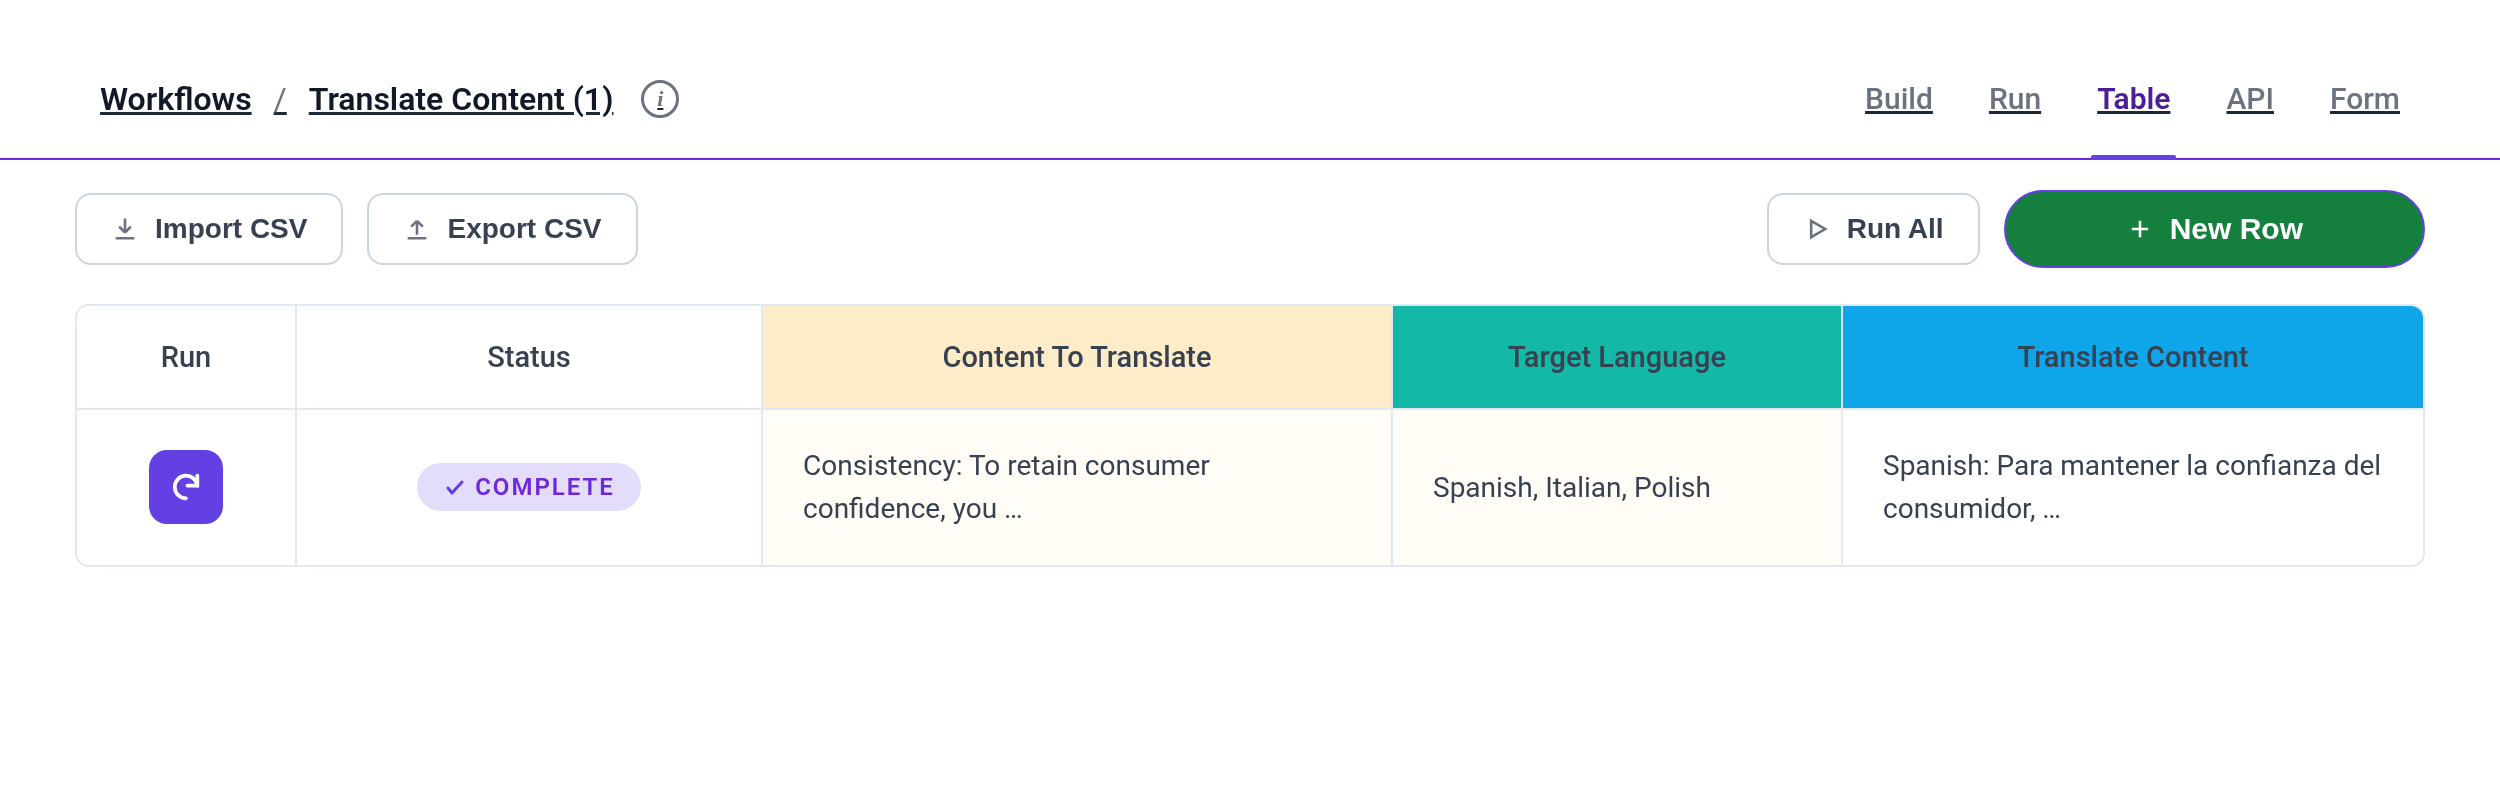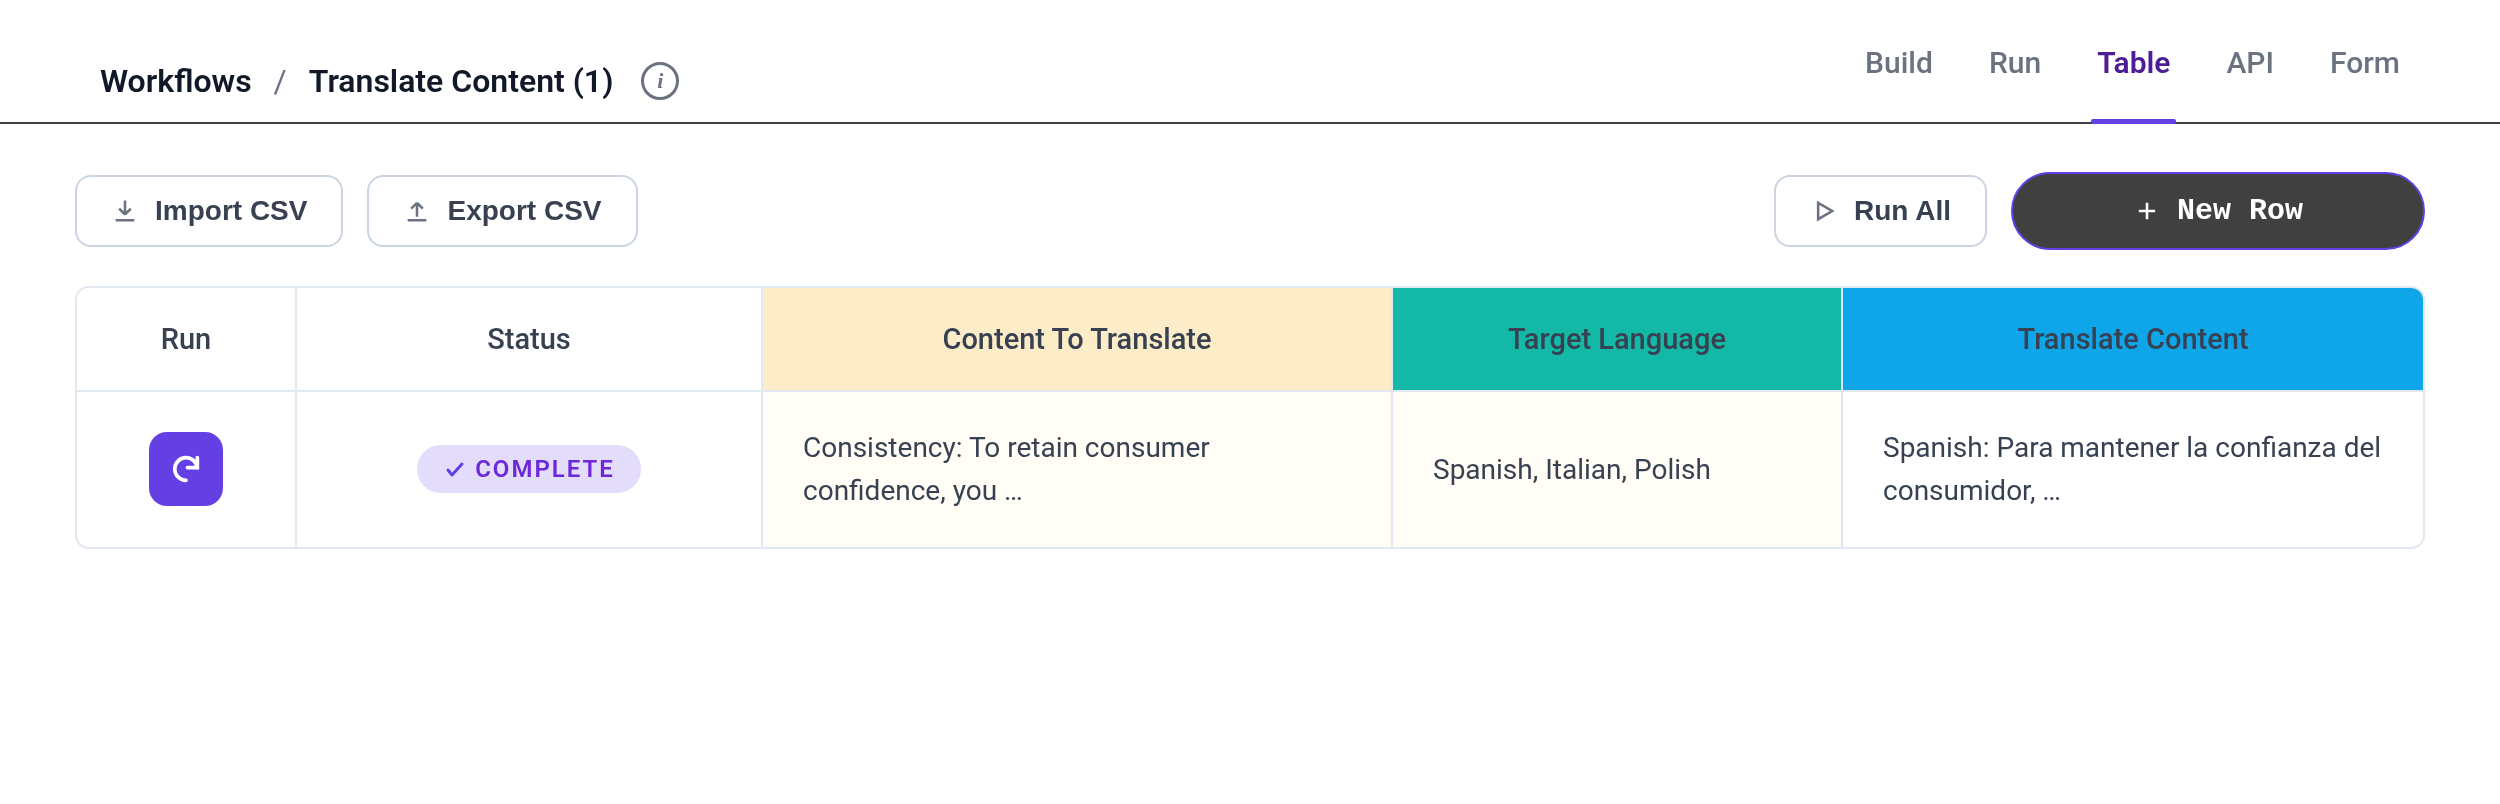--- a/index.html
+++ b/index.html
@@ -12,22 +12,23 @@
       background: #ffffff;
       color: #1f2937;
       font-size: 25px;
       width: 2500px;
     }
     .header {
       display: flex;
       align-items: center;
       justify-content: space-between;
       padding: 40px 100px 0 100px;
-      border-bottom: 2px solid #404040;
-      height: 124px;
+      border-bottom: 2px solid #6d28d9;
+      height: 160px;
+      text-decoration: underline;
     }
     .breadcrumb {
       display: flex;
       align-items: center;
       gap: 22px;
       font-size: 32px;
       font-weight: 600;
       color: #111827;
     }
     .breadcrumb-sep {
@@ -74,21 +75,21 @@
       left: -6px;
       right: -6px;
       bottom: -2px;
       height: 5px;
       background: #6440e4;
       border-radius: 2px;
     }
     .toolbar {
       display: flex;
       align-items: center;
-      padding: 48px 75px 36px 75px;
+      padding: 30px 75px 36px 75px;
       gap: 24px;
     }
     .btn {
       display: inline-flex;
       align-items: center;
       gap: 16px;
       border: 2px solid #cbd5e1;
       background: #ffffff;
       color: #374151;
       font-size: 28px;
@@ -101,27 +102,26 @@
       width: 28px;
       height: 28px;
       stroke: #6b7280;
       fill: none;
       stroke-width: 2.2;
     }
     .spacer {
       flex: 1;
     }
     .btn-primary {
-      background: #404040;
+      background: #15803d;
       border-color: #6440e4;
       color: #ffffff;
       padding: 20px 120px;
       border-radius: 40px;
       font-size: 30px;
-      font-family: Liberation Mono, monospace;
     }
     .btn-primary svg {
       stroke: #ffffff;
     }
     .btn-runall svg {
       stroke: #6b7280;
     }
     .table-wrap {
       padding: 0 75px;
     }

